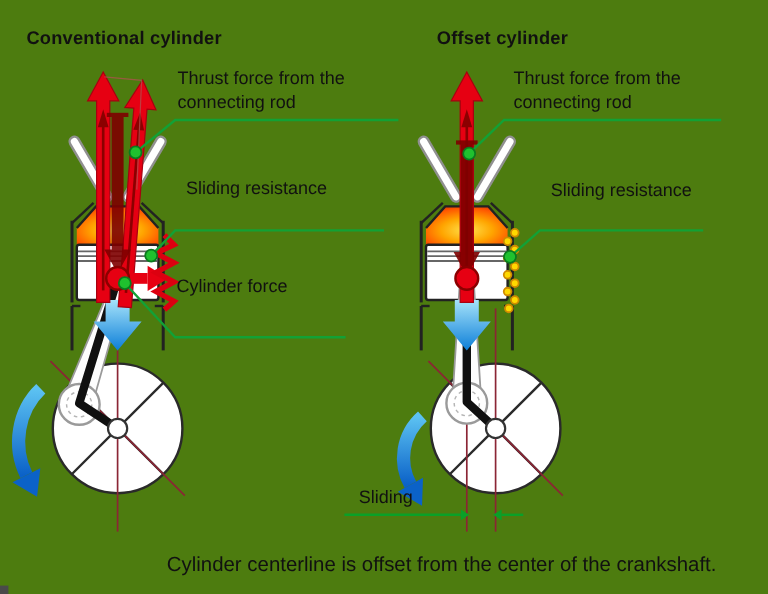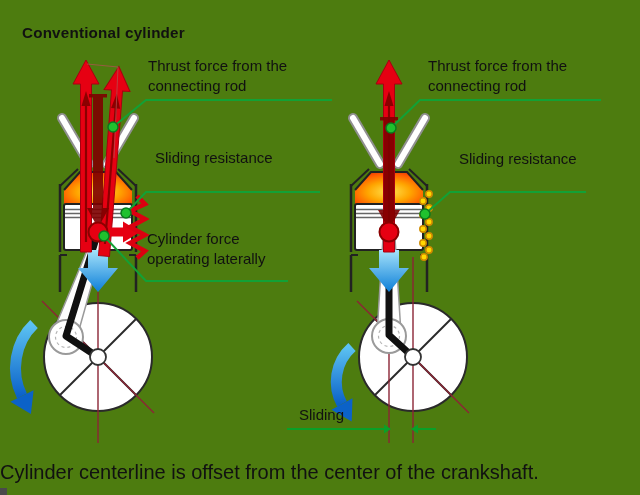--- a/index.html
+++ b/index.html
@@ -3,21 +3,21 @@
 <meta charset="utf-8">
 <style>
   html,body{margin:0;padding:0;background:#fff;}
   .stage{position:relative;width:640px;height:495px;background:#4d7c0f;overflow:hidden;
          font-family:"Liberation Sans",sans-serif;color:#111;}
   svg{position:absolute;left:0;top:0;z-index:1;}
   .txt{position:absolute;z-index:2;white-space:nowrap;}
   .heading{font-size:15.2px;font-weight:bold;letter-spacing:.2px;}
   .lbl{font-size:15px;line-height:20px;}
   .offset-lbl{font-size:15px;}
-  .caption{left:0;top:461px;width:597px;text-align:left;font-size:20px;}
+  .caption{left:0;top:461px;width:597px;text-align:right;font-size:17px;}
   .corner{position:absolute;left:0;top:488px;width:7px;height:7px;background:#4a4a4a;z-index:3;}
 </style>
 </head>
 <body>
 
 <div class="stage">
 
   <svg width="640" height="495" viewBox="0 0 640 495">
     <defs>
       <radialGradient id="combGrad" cx="50%" cy="62%" r="70%">
@@ -217,31 +217,31 @@
     <g fill="#1fc12e" stroke="#0a7a1e" stroke-width="1.5">
       <circle cx="113" cy="127" r="5"></circle>
       <circle cx="126" cy="213" r="5"></circle>
       <circle cx="104" cy="236" r="5"></circle>
       <circle cx="391" cy="128" r="5"></circle>
       <circle cx="425" cy="214" r="5"></circle>
     </g>
   </svg>
 
   <div class="txt heading" style="left:22px;top:24px;">Conventional cylinder</div>
+  <div class="txt heading" style="left:364px;top:24px;">Offset cylinder</div>
 
   <div class="txt lbl" style="left:148px;top:56px;">
     <div>Thrust force from the</div>
     <div>connecting rod</div>
   </div>
   <div class="txt lbl" style="left:155px;top:148px;">
     <div>Sliding resistance</div>
   </div>
   <div class="txt lbl" style="left:147px;top:229px;">
     <div>Cylinder force</div>
-    <div>operating laterally</div>
   </div>
 
   <div class="txt lbl" style="left:428px;top:56px;">
     <div>Thrust force from the</div>
     <div>connecting rod</div>
   </div>
   <div class="txt lbl" style="left:459px;top:149px;">
     <div>Sliding resistance</div>
   </div>
 

